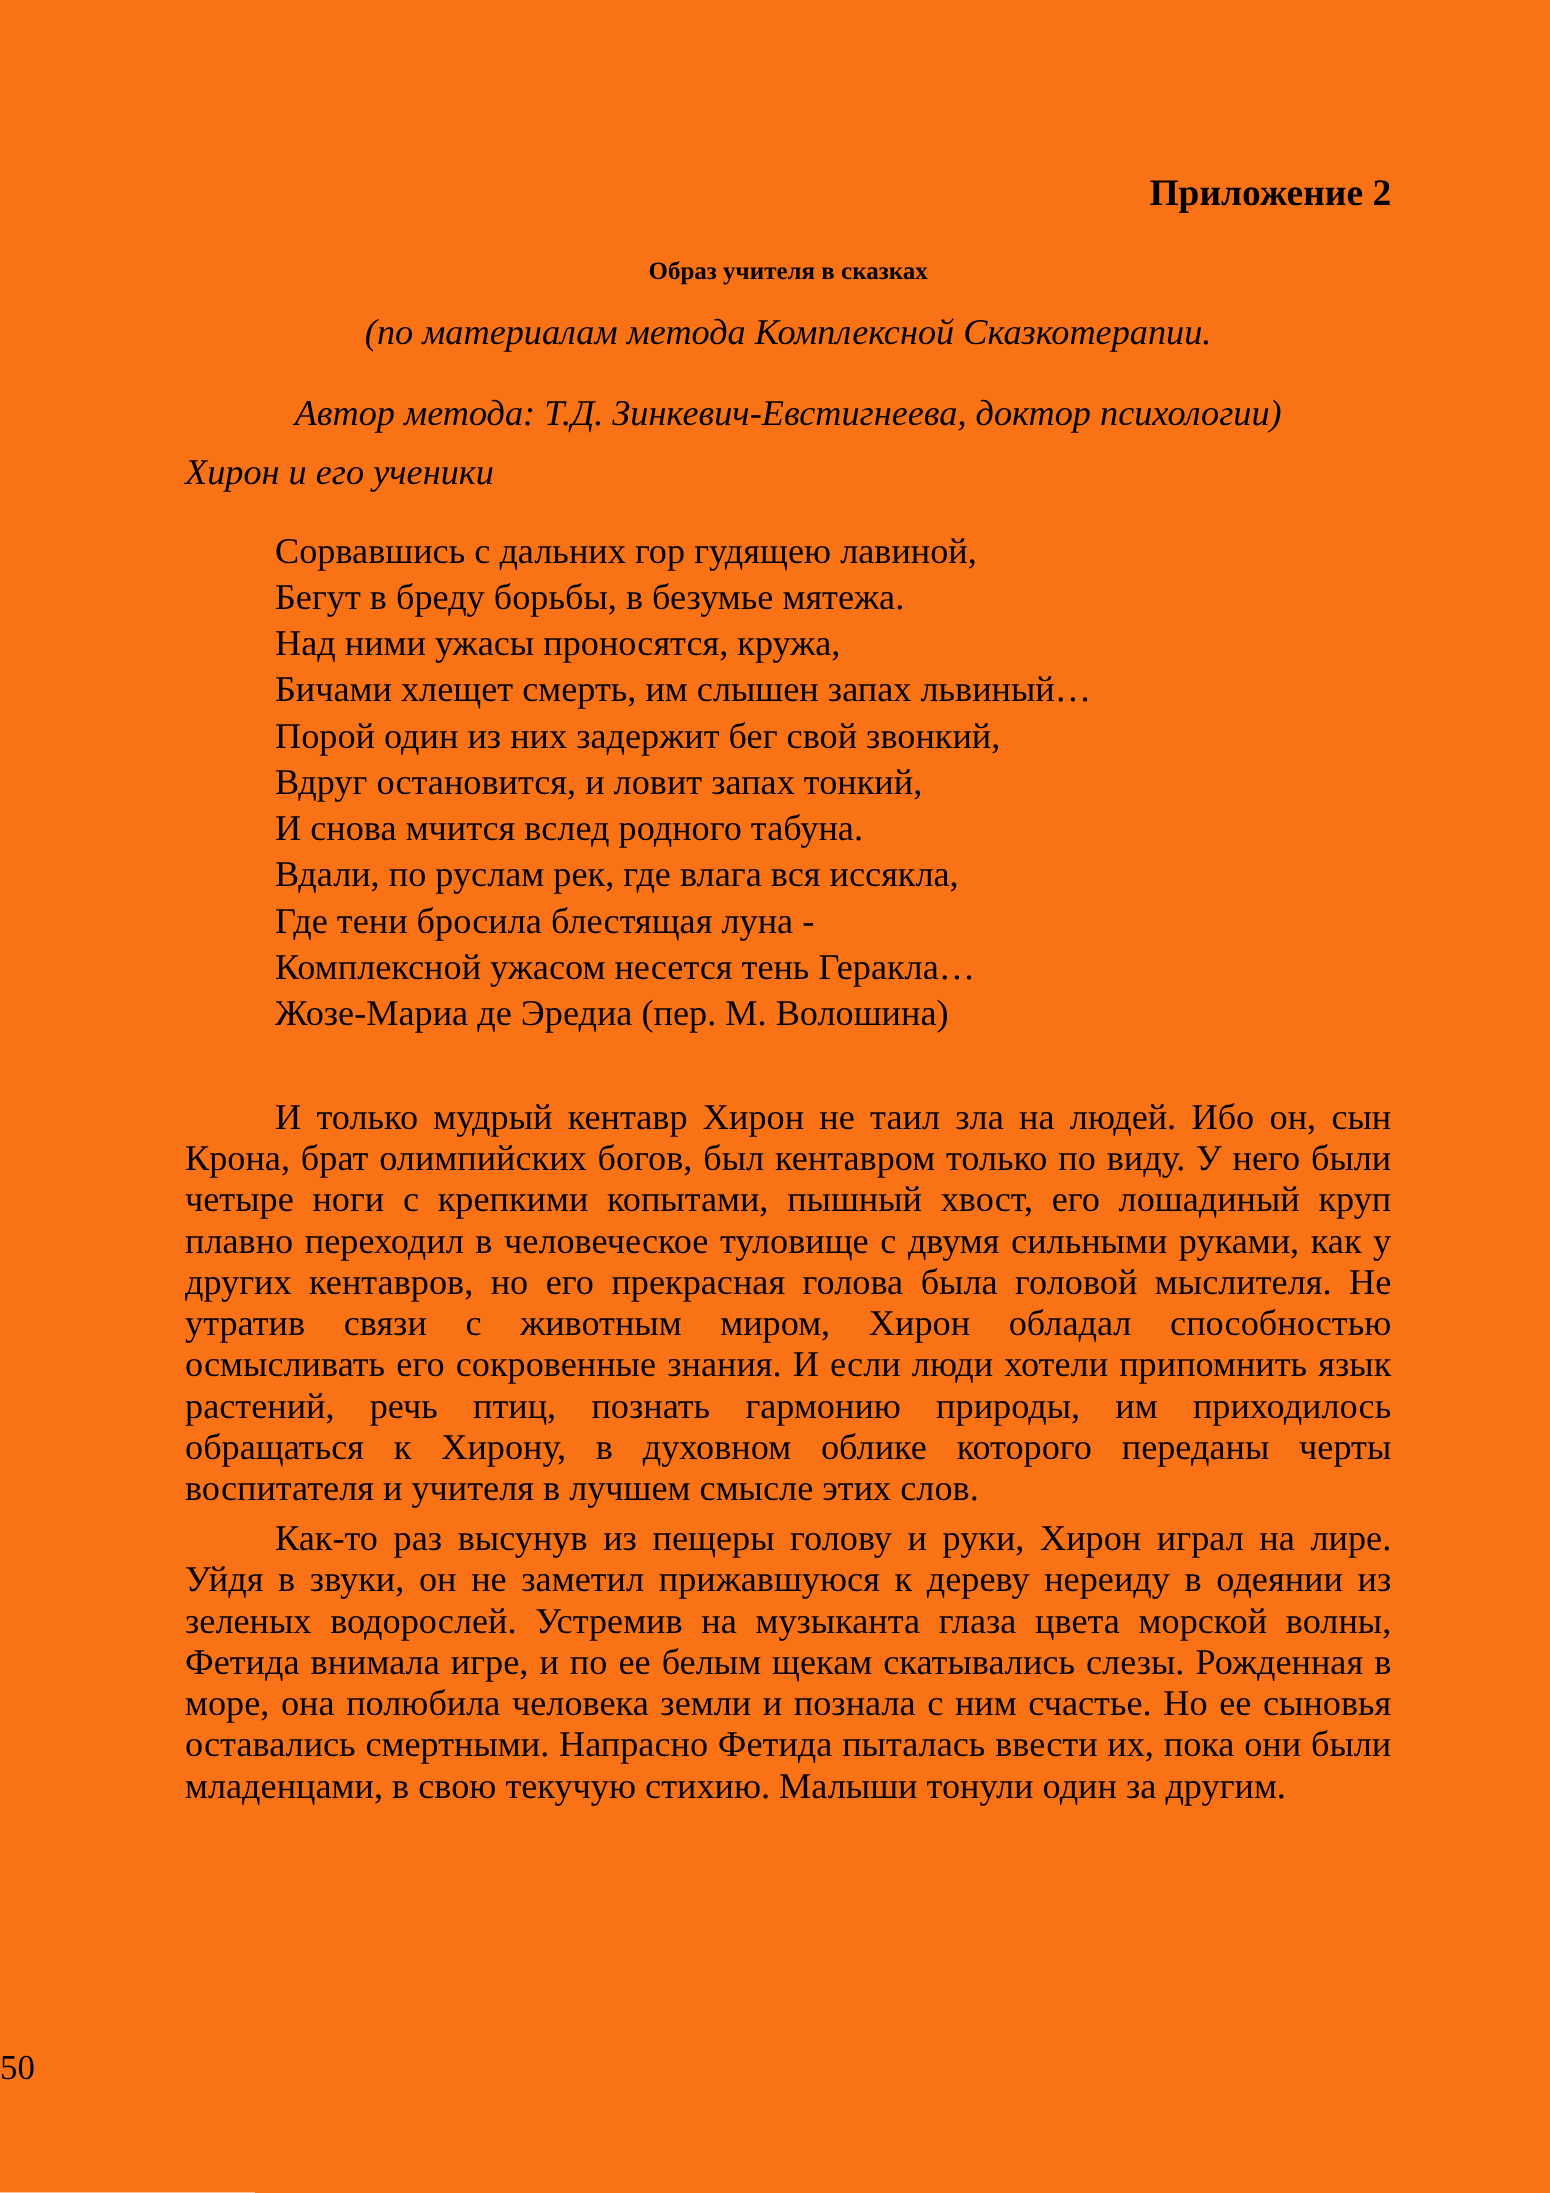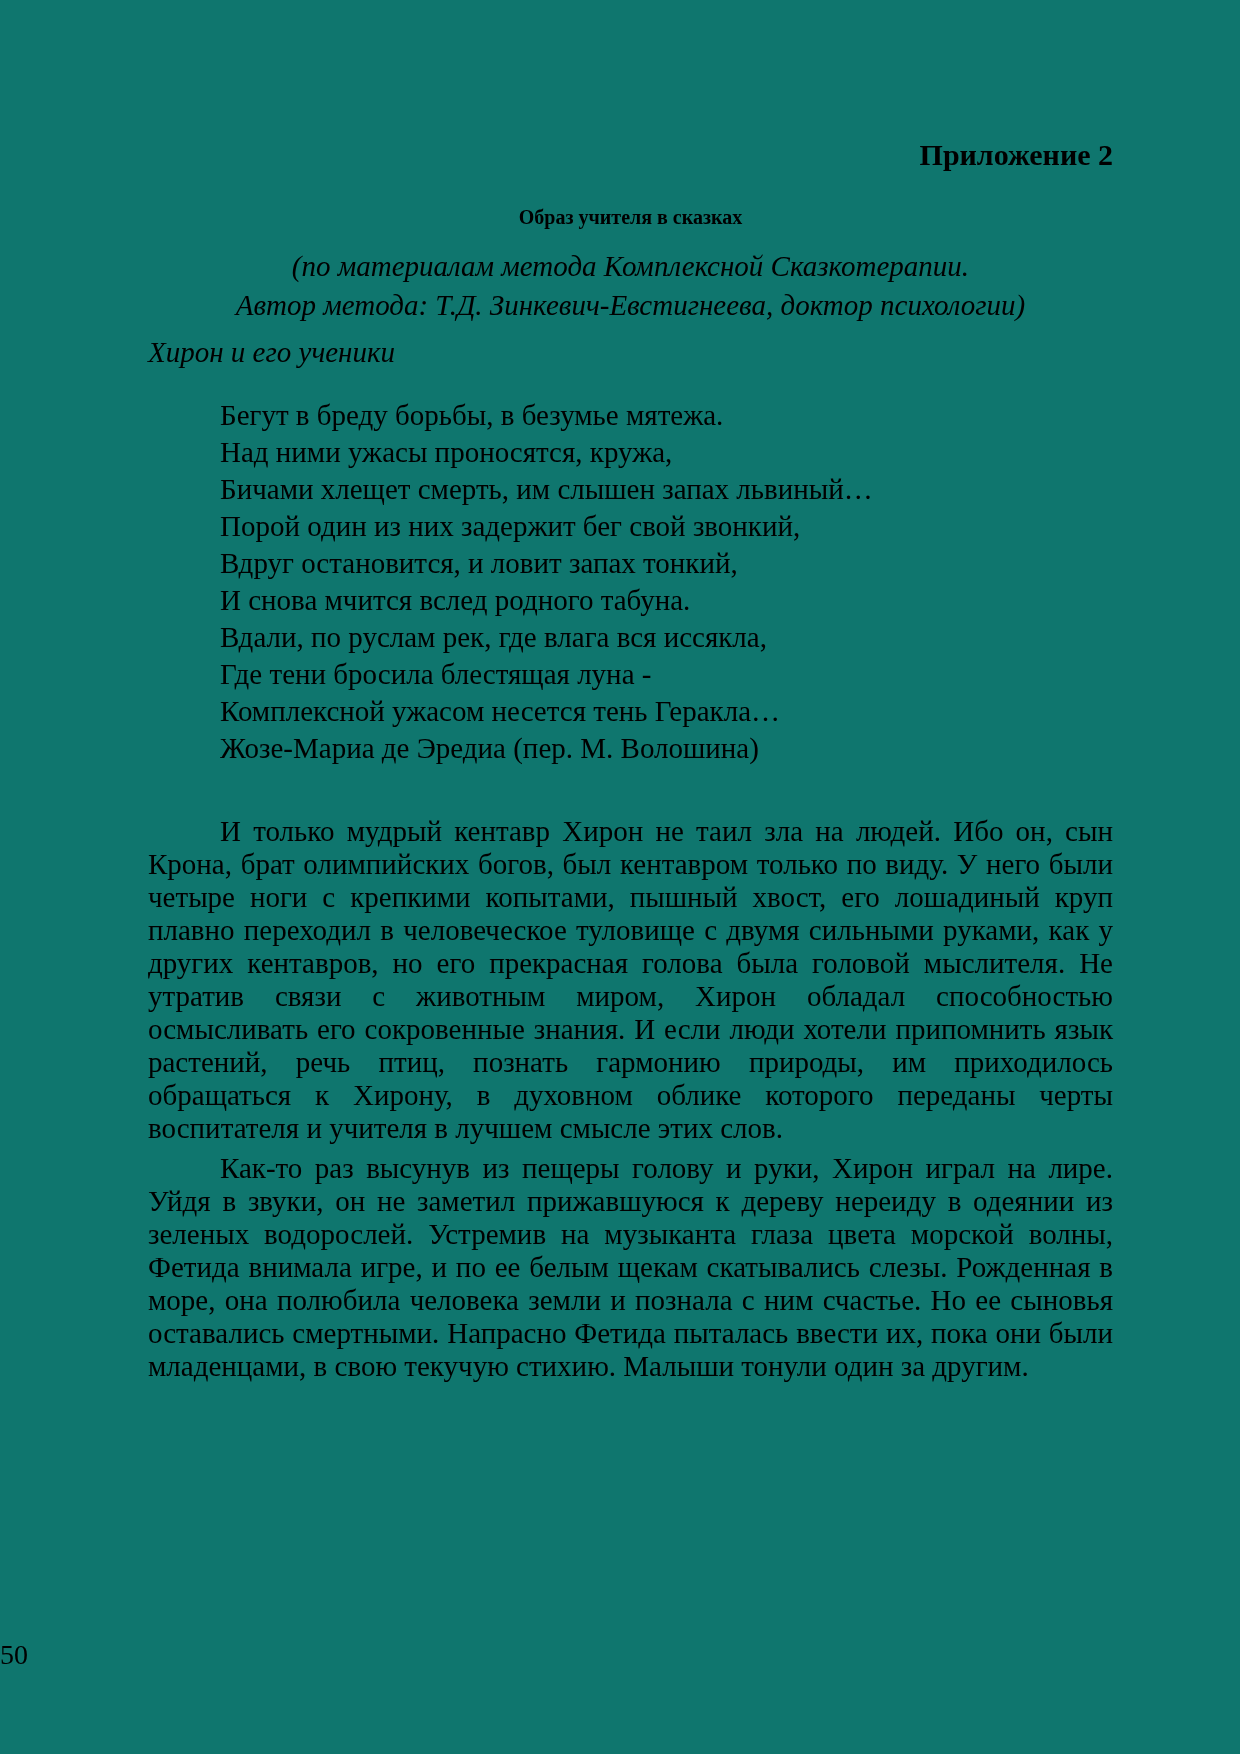--- a/index.html
+++ b/index.html
@@ -4,21 +4,21 @@
 <style>
   html, body {
     margin: 0;
     padding: 0;
     background: #ffffff;
   }
   .page {
     position: relative;
     width: 1240px;
     height: 1754px;
-    background: #0f766e;
+    background: #f97316;
     color: #000000;
     font-family: "Liberation Serif", "DejaVu Serif", serif;
     font-size: 29px;
     overflow: hidden;
   }
   .content {
     position: absolute;
     left: 148px;
     top: 0;
     width: 965px;
@@ -37,21 +37,21 @@
     line-height: 33px;
     font-size: 20px;
   }
   .subtitle {
     margin: 16px 0 0 0;
     text-align: center;
     font-style: italic;
     line-height: 33px;
   }
   .subtitle.second {
-    margin-top: 6px;
+    margin-top: 32px;
   }
   .section-heading {
     margin: 72px 0 0 0;
     padding-left: 72px;
     font-weight: bold;
     line-height: 33px;
     font-size: 30px;
   }
   .epigraph-title {
     margin: 14px 0 0 0;
@@ -99,20 +99,21 @@
     <p class="doc-title">Образ учителя в сказках</p>
 
     <p class="subtitle">(по материалам метода Комплексной Сказкотерапии.</p>
 
     <p class="subtitle second">Автор метода: Т.Д. Зинкевич-Евстигнеева, доктор психологии)</p>
 
 
     <p class="epigraph-title">Хирон и его ученики</p>
 
     <div class="poem">
+      <div class="poem-line">Сорвавшись с дальних гор гудящею лавиной,</div>
       <div class="poem-line">Бегут в бреду борьбы, в безумье мятежа.</div>
       <div class="poem-line">Над ними ужасы проносятся, кружа,</div>
       <div class="poem-line">Бичами хлещет смерть, им слышен запах львиный…</div>
       <div class="poem-line">Порой один из них задержит бег свой звонкий,</div>
       <div class="poem-line">Вдруг остановится, и ловит запах тонкий,</div>
       <div class="poem-line">И снова мчится вслед родного табуна.</div>
       <div class="poem-line">Вдали, по руслам рек, где влага вся иссякла,</div>
       <div class="poem-line">Где тени бросила блестящая луна -</div>
       <div class="poem-line">Комплексной ужасом несется тень Геракла…</div>
       <div class="poem-line">Жозе-Мариа де Эредиа (пер. М. Волошина)</div>

